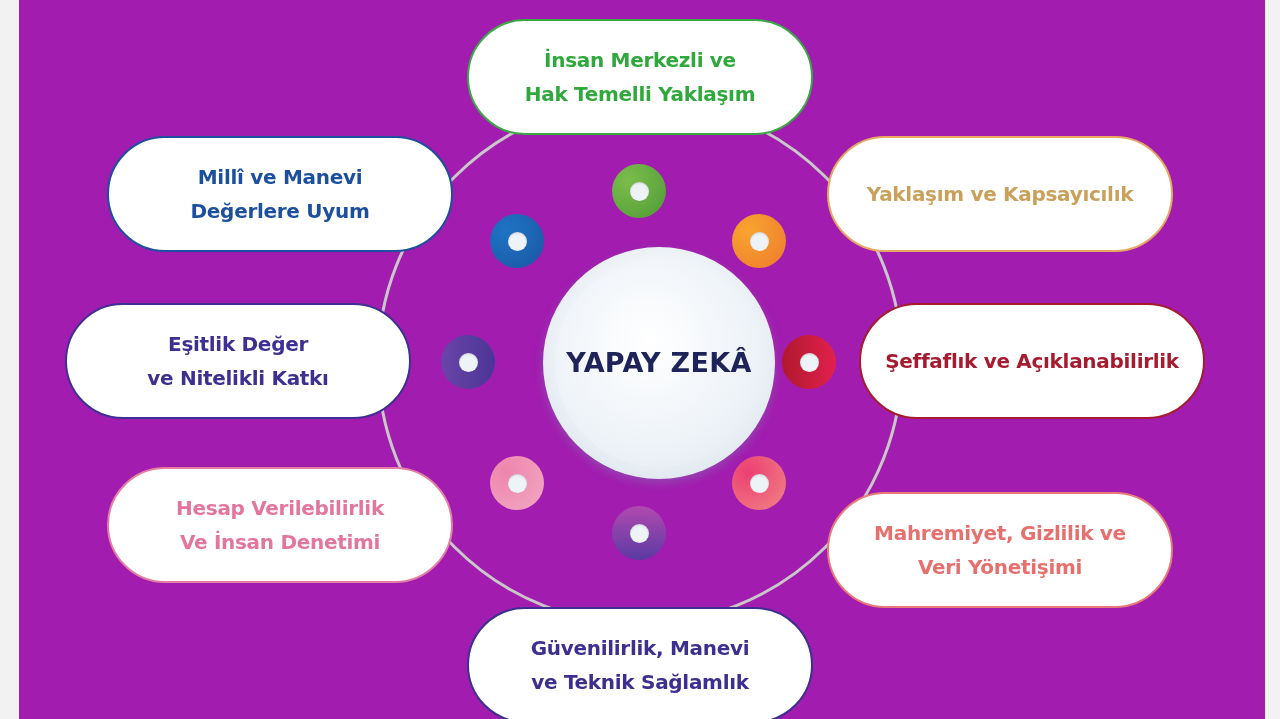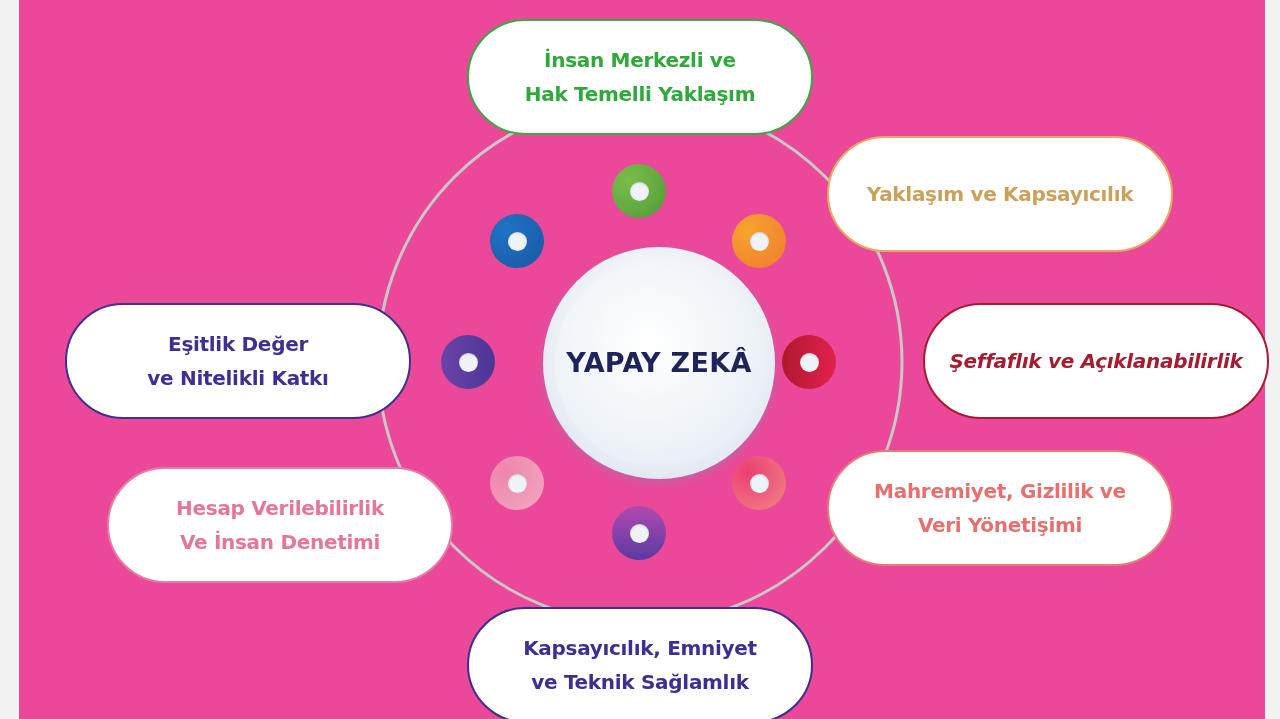--- a/index.html
+++ b/index.html
@@ -1,17 +1,17 @@
 <!DOCTYPE html>
 <html><head>
 <meta charset="utf-8">
 <style>
   html,body{margin:0;padding:0;}
   body{width:1280px;height:719px;background:#f2f2f2;overflow:hidden;position:relative;font-family:"DejaVu Sans","Liberation Sans",sans-serif;}
-  .canvas{position:absolute;left:19px;top:0;width:1246px;height:719px;background:#ec4899;}
+  .canvas{position:absolute;left:19px;top:0;width:1246px;height:719px;background:#a21caf;}
   svg.ring{position:absolute;left:0;top:0;}
   .pill{position:absolute;box-sizing:border-box;width:346px;height:116px;border:2px solid;border-radius:58px;background:#fff;display:flex;align-items:center;justify-content:center;text-align:center;font-weight:bold;font-size:20px;line-height:34px;letter-spacing:-0.3px;}
   .pill span{display:block;white-space:pre-line;}
   .dot{position:absolute;width:54px;height:54px;border-radius:50%;display:flex;align-items:center;justify-content:center;}
   .dot::after{content:"";width:19px;height:19px;border-radius:50%;background:#eef3f8;box-shadow:inset 0 1px 2px rgba(0,0,0,.15);}
   .center{position:absolute;left:524px;top:247px;width:232px;height:232px;border-radius:50%;
     background:radial-gradient(circle at 50% 45%,#ffffff 0%,#f3f6fa 50%,#dde6ee 80%,#b9cbda 100%);
     box-shadow:0 4px 10px rgba(120,150,180,.35);display:flex;align-items:center;justify-content:center;}
   .center-inner{width:208px;height:208px;border-radius:50%;background:radial-gradient(circle at 45% 40%,#ffffff 0%,#eef3f8 60%,#dfe8f0 100%);display:flex;align-items:center;justify-content:center;flex-direction:row;}
   .center-title{font-weight:bold;font-size:27px;color:#1e2459;line-height:38px;text-align:center;letter-spacing:0.3px;}
@@ -24,38 +24,42 @@
     <circle cx="621" cy="362" r="262" fill="none" stroke="#c8c8c8" stroke-width="3"></circle>
   </svg>
 
   <div class="pill" style="left:448px;top:19px;border-color:#3aa845;color:#2fa83c;">
     <span>İnsan Merkezli ve
 Hak  Temelli Yaklaşım</span>
   </div>
   <div class="pill" style="left:808px;top:136px;border-color:#e6a863;color:#c9a15a;">
     <span>Yaklaşım ve Kapsayıcılık</span>
   </div>
-  <div class="pill" style="left:904px;top:303px;border-color:#a51c30;color:#a51c30;font-style:italic;">
+  <div class="pill" style="left:840px;top:303px;border-color:#a51c30;color:#a51c30;">
     <span>Şeffaflık ve Açıklanabilirlik</span>
   </div>
-  <div class="pill" style="left:808px;top:450px;border-color:#e87a78;color:#e6706e;">
+  <div class="pill" style="left:808px;top:492px;border-color:#e87a78;color:#e6706e;">
     <span>Mahremiyet, Gizlilik ve
 Veri Yönetişimi</span>
   </div>
   <div class="pill" style="left:448px;top:607px;border-color:#3d2f8f;color:#3d2f8f;">
-    <span>Kapsayıcılık, Emniyet
+    <span>Güvenilirlik, Manevi
 ve Teknik Sağlamlık</span>
   </div>
   <div class="pill" style="left:88px;top:467px;border-color:#e57ea3;color:#e2769d;">
     <span>Hesap Verilebilirlik
 Ve İnsan Denetimi</span>
   </div>
   <div class="pill" style="left:46px;top:303px;border-color:#3e3092;color:#3e3092;">
     <span>Eşitlik Değer
 ve Nitelikli Katkı</span>
+  </div>
+  <div class="pill" style="left:88px;top:136px;border-color:#1c4f9e;color:#1c4f9e;">
+    <span>Millî ve Manevi
+Değerlere Uyum</span>
   </div>
 
   <div class="dot" style="left:593px;top:164px;background:radial-gradient(circle at 30% 30%,#7bbd4c,#4f9a36);"></div>
   <div class="dot" style="left:713px;top:214px;background:radial-gradient(circle at 30% 30%,#f8a42f,#ee7a2e);"></div>
   <div class="dot" style="left:763px;top:335px;background:linear-gradient(90deg,#b0182e,#e2214c);"></div>
   <div class="dot" style="left:713px;top:456px;background:radial-gradient(circle at 30% 30%,#ec3f73,#f08585);"></div>
   <div class="dot" style="left:593px;top:506px;background:linear-gradient(180deg,#b14ab0,#5a3aa3);"></div>
   <div class="dot" style="left:471px;top:456px;background:radial-gradient(circle at 30% 30%,#ee84ac,#f2aac4);"></div>
   <div class="dot" style="left:422px;top:335px;background:linear-gradient(90deg,#6a44a8,#4b3596);"></div>
   <div class="dot" style="left:471px;top:214px;background:radial-gradient(circle at 30% 30%,#1f73c4,#1a57a3);"></div>

